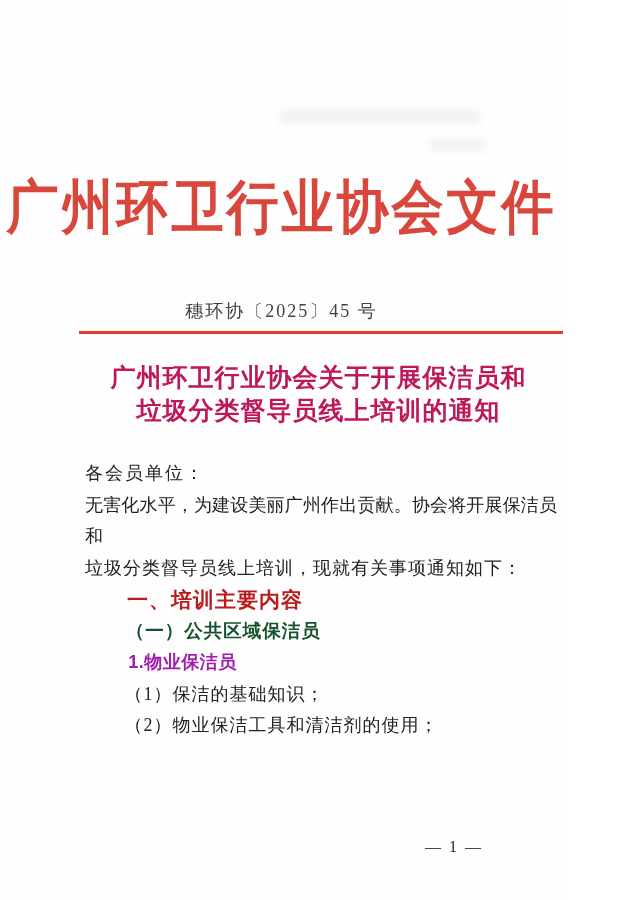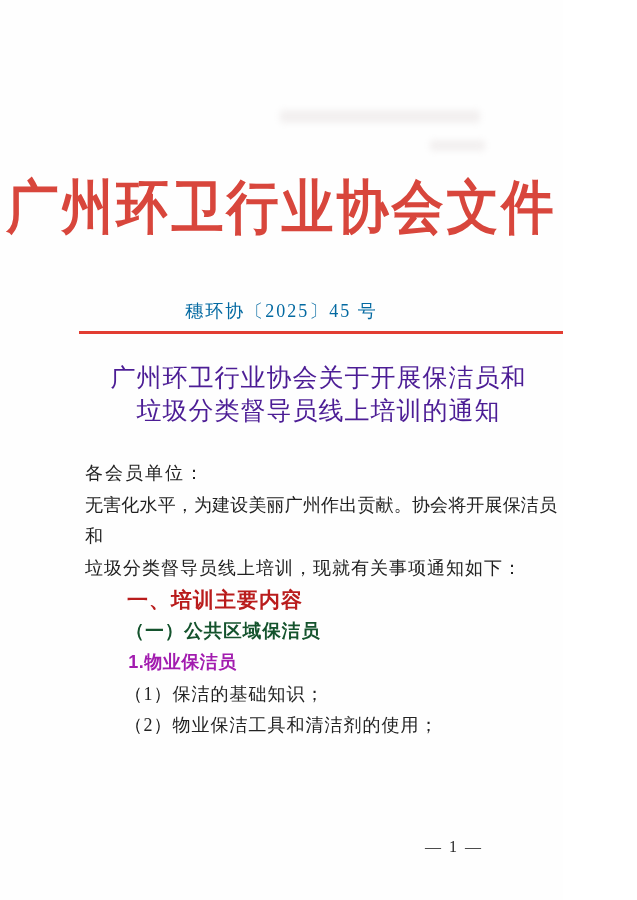--- a/index.html
+++ b/index.html
@@ -44,41 +44,41 @@
     white-space: nowrap;
   }
   .doc-number {
     position: absolute;
     top: 299px;
     left: 0;
     width: 100%;
     text-align: center;
     font-size: 18px;
     letter-spacing: 2px;
-    color: #0369a1;
+    color: #404040;
   }
   .red-rule {
     position: absolute;
     top: 331px;
     left: 79px;
     width: 494px;
     height: 3px;
     background: #e23d32;
   }
   .doc-title {
     position: absolute;
     top: 361px;
     left: 50px;
     width: 537px;
     text-align: center;
     font-size: 25px;
-    font-weight: 400;
+    font-weight: 700;
     line-height: 33px;
     letter-spacing: 1px;
-    color: #4c1d95;
+    color: #be185d;
   }
   .body-block {
     position: absolute;
     top: 458px;
     left: 85px;
     width: 472px;
     font-size: 18px;
     line-height: 31.5px;
     color: #222222;
   }

